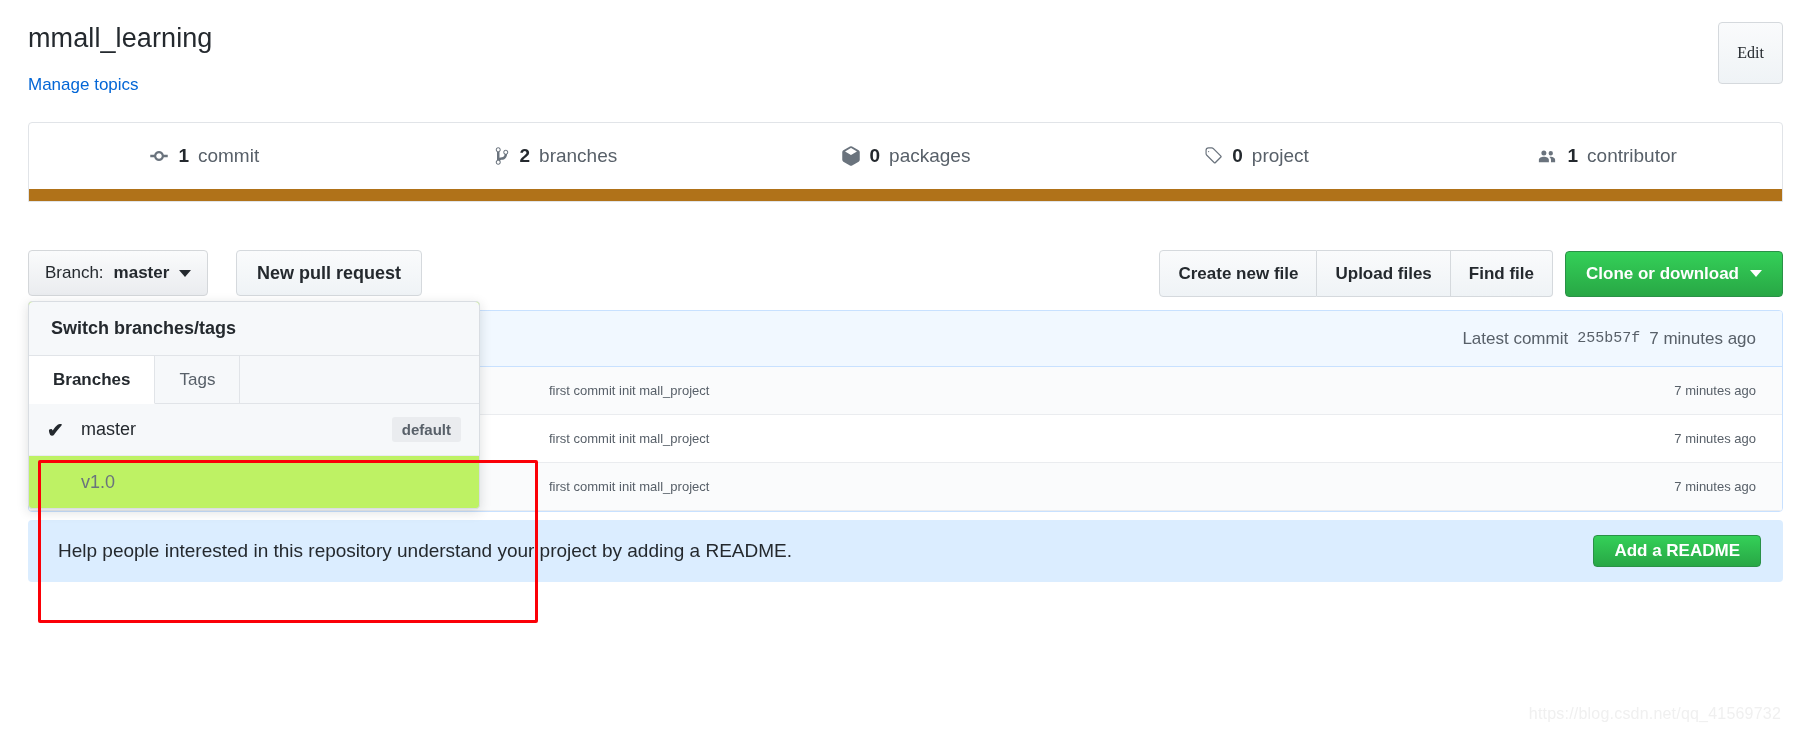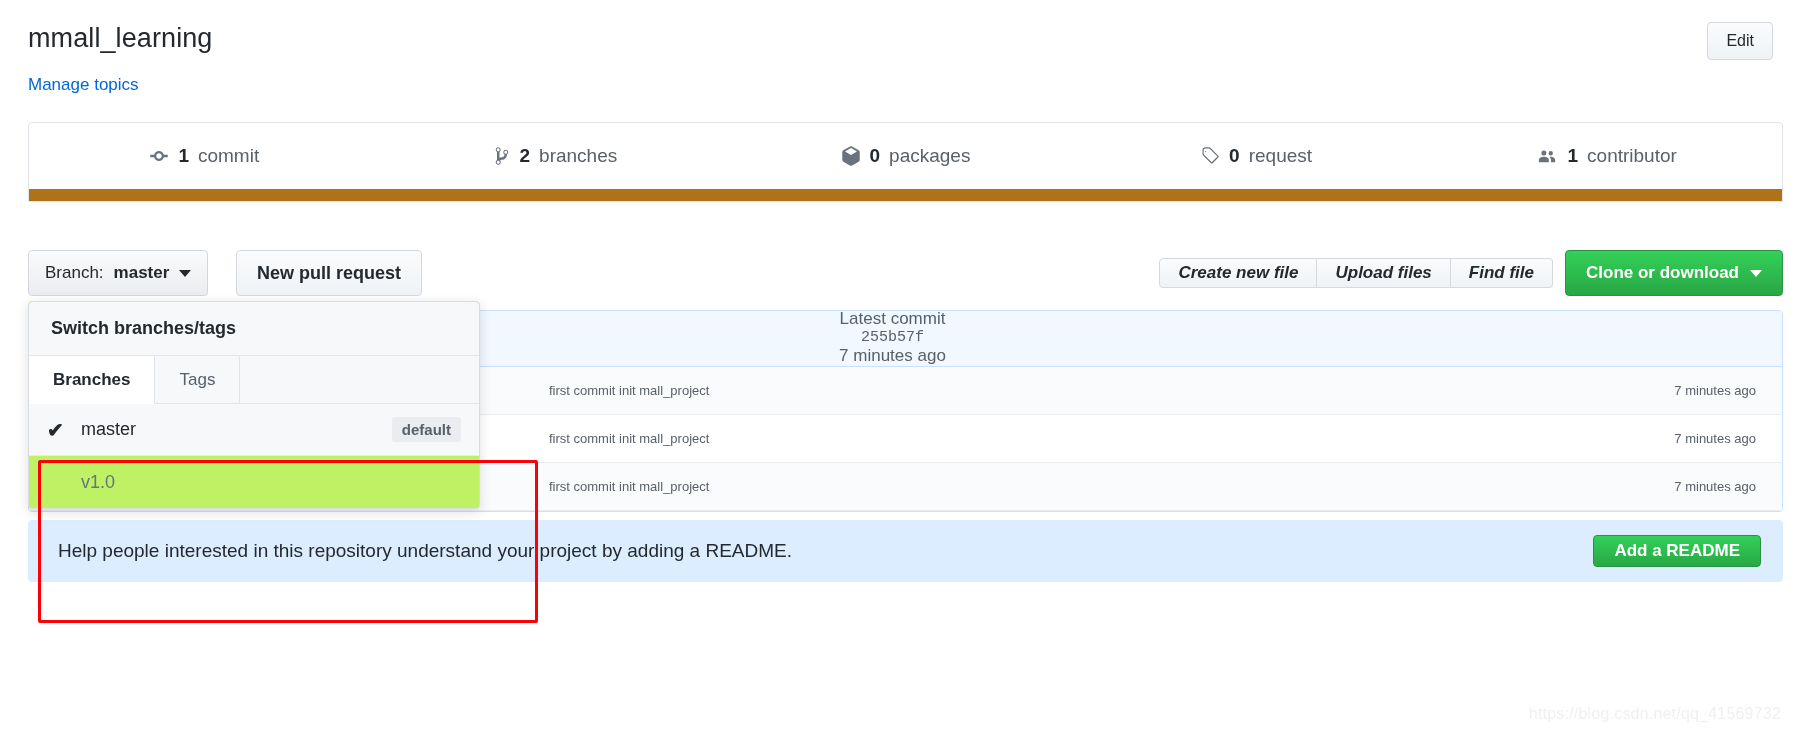--- a/index.html
+++ b/index.html
@@ -21,26 +21,26 @@
   .repo-title {
     font-size: 27px; font-weight: 400; color: #24292e;
     letter-spacing: .1px; line-height: 32px; margin: 0;
   }
   .manage-topics {
     position: absolute; left: 0; top: 52px;
     font-size: 17px; color: #0366d6; cursor: pointer;
     line-height: 22px;
   }
   .edit-btn {
-    position: absolute; right: 10px; top: 0;
-    padding: 8px 18px;
+    position: absolute; right: 0; top: 0;
+    padding: 20px 18px;
     font-size: 16px; font-weight: 400; color: #24292e;
     background: linear-gradient(#fafbfc,#eff3f6);
     border: 1px solid #d5d9dd; border-radius: 4px;
-    cursor: pointer; line-height: 20px;
+    cursor: pointer; line-height: 20px; font-family: Liberation Serif, serif;
   }
 
   
   .numbers-box {
     position: absolute; left: 28px; top: 122px; width: 1755px;
     border: 1px solid #e1e4e8; border-radius: 4px 4px 0 0;
     background: #fff; overflow: hidden;
   }
   .numbers-row { display: flex; height: 66px; }
   .num-item {
@@ -72,26 +72,25 @@
   .npr-btn {
     position: absolute; left: 208px; top: 0;
     display: flex; align-items: center; height: 46px; padding: 0 20px;
     background: linear-gradient(#fafbfc,#eff3f6);
     border: 1px solid #d5d9dd; border-radius: 4px;
     font-size: 18px; font-weight: 700; color: #24292e; cursor: pointer;
   }
   .right-actions { position: absolute; right: 0; top: 0; display: flex; align-items: center; }
   .btn-group { display: flex; }
   .btn-group .gbtn {
-    display: flex; align-items: center; height: 30px; padding: 0 18px;
+    display: flex; align-items: center; height: 47px; padding: 0 18px;
     background: linear-gradient(#fafbfc,#eff3f6);
     border: 1px solid #d5d9dd; border-left-width: 0;
     font-size: 17px; font-weight: 700; color: #24292e; cursor: pointer;
     white-space: nowrap;
-    font-style: italic;
   }
   .btn-group .gbtn:first-child { border-left-width: 1px; border-radius: 4px 0 0 4px; }
   .btn-group .gbtn:last-child { border-radius: 0 4px 4px 0; }
   .clone-btn {
     margin-left: 12px; display: flex; align-items: center; gap: 11px;
     height: 46px; padding: 0 20px;
     background: linear-gradient(#34d058,#28a745);
     border: 1px solid #2a9147; border-radius: 4px;
     font-size: 17px; font-weight: 700; color: #fff; cursor: pointer;
     white-space: nowrap;
@@ -100,21 +99,21 @@
 
   
   .file-box {
     position: absolute; left: 28px; top: 310px; width: 1755px;
     border: 1px solid #c8e1ff; border-radius: 4px; overflow: hidden;
     background: #fff;
   }
   .latest-row {
     height: 56px; background: #f1f8ff; border-bottom: 1px solid #c8e1ff;
     display: flex; align-items: center; justify-content: flex-end;
-    padding-right: 26px; font-size: 17px; color: #586069; flex-direction: column;
+    padding-right: 26px; font-size: 17px; color: #586069;
   }
   .latest-row .sha {
     font-family: "Liberation Mono", monospace; font-size: 15px; color: #586069;
     margin: 0 9px;
   }
   .frow {
     display: flex; align-items: center; height: 48px;
     border-bottom: 1px solid #eaecef; font-size: 13px;
   }
   .frow:nth-child(odd) { background: #ffffff; }
@@ -246,21 +245,21 @@
         <span>packages</span>
       </div>
 
       <div class="num-item">
         <span class="ico">
           <svg width="20" height="20" viewBox="0 0 14 16" fill="currentColor">
             <path d="M7.685 1.72a2.49 2.49 0 0 0-1.76-.726H3.48A2.5 2.5 0 0 0 .98 3.494v2.456c0 .656.269 1.292.726 1.76l6.024 6.024a.99.99 0 0 0 1.402 0l4.563-4.563a.99.99 0 0 0 0-1.402L7.685 1.72zM2.366 7.09a1.5 1.5 0 0 1-.436-1.06V3.494a1.5 1.5 0 0 1 1.5-1.5h2.456c.398 0 .78.158 1.06.436l6.02 6.02-4.58 4.58-6.02-6.02zM3.5 3.998a.5.5 0 1 1 0 1 .5.5 0 0 1 0-1z"></path>
           </svg>
         </span>
         <span class="n">0</span>
-        <span>request</span>
+        <span>project</span>
       </div>
 
       <div class="num-item">
         <span class="ico">
           <svg width="22" height="20" viewBox="0 0 16 16" fill="currentColor">
             <path d="M5.5 3.5a2 2 0 1 1 0 4 2 2 0 0 1 0-4zm0 5c-2 0-4 1-4 2.5V13h8v-2c0-1.5-2-2.5-4-2.5zM11 4a1.75 1.75 0 1 1 0 3.5A1.75 1.75 0 0 1 11 4zm.2 4.6c1.7.1 3.3 1 3.3 2.3V13h-3.3v-2c0-.9-.5-1.7-1.3-2.2.4-.1.8-.2 1.3-.2z"></path>
           </svg>
         </span>
         <span class="n">1</span>
         <span>contributor</span>

